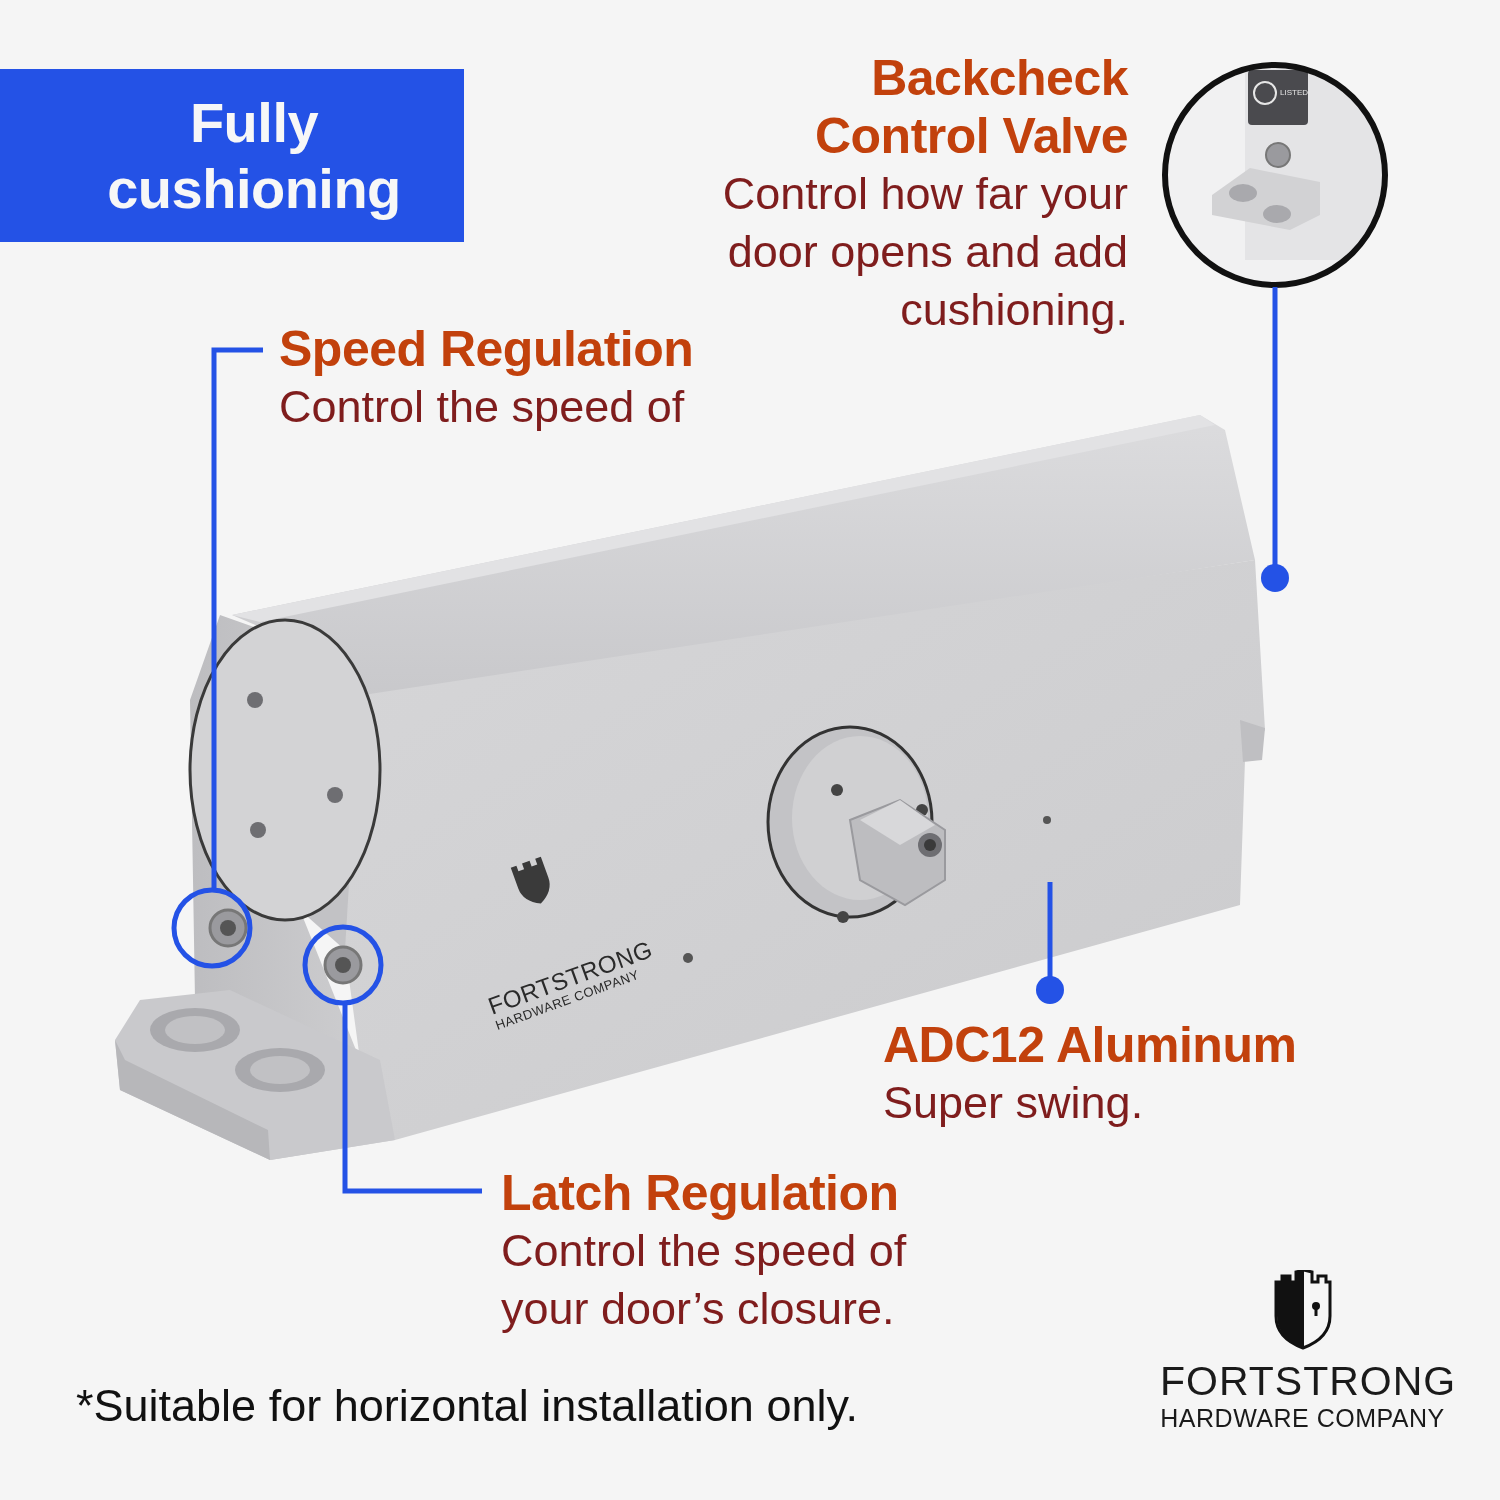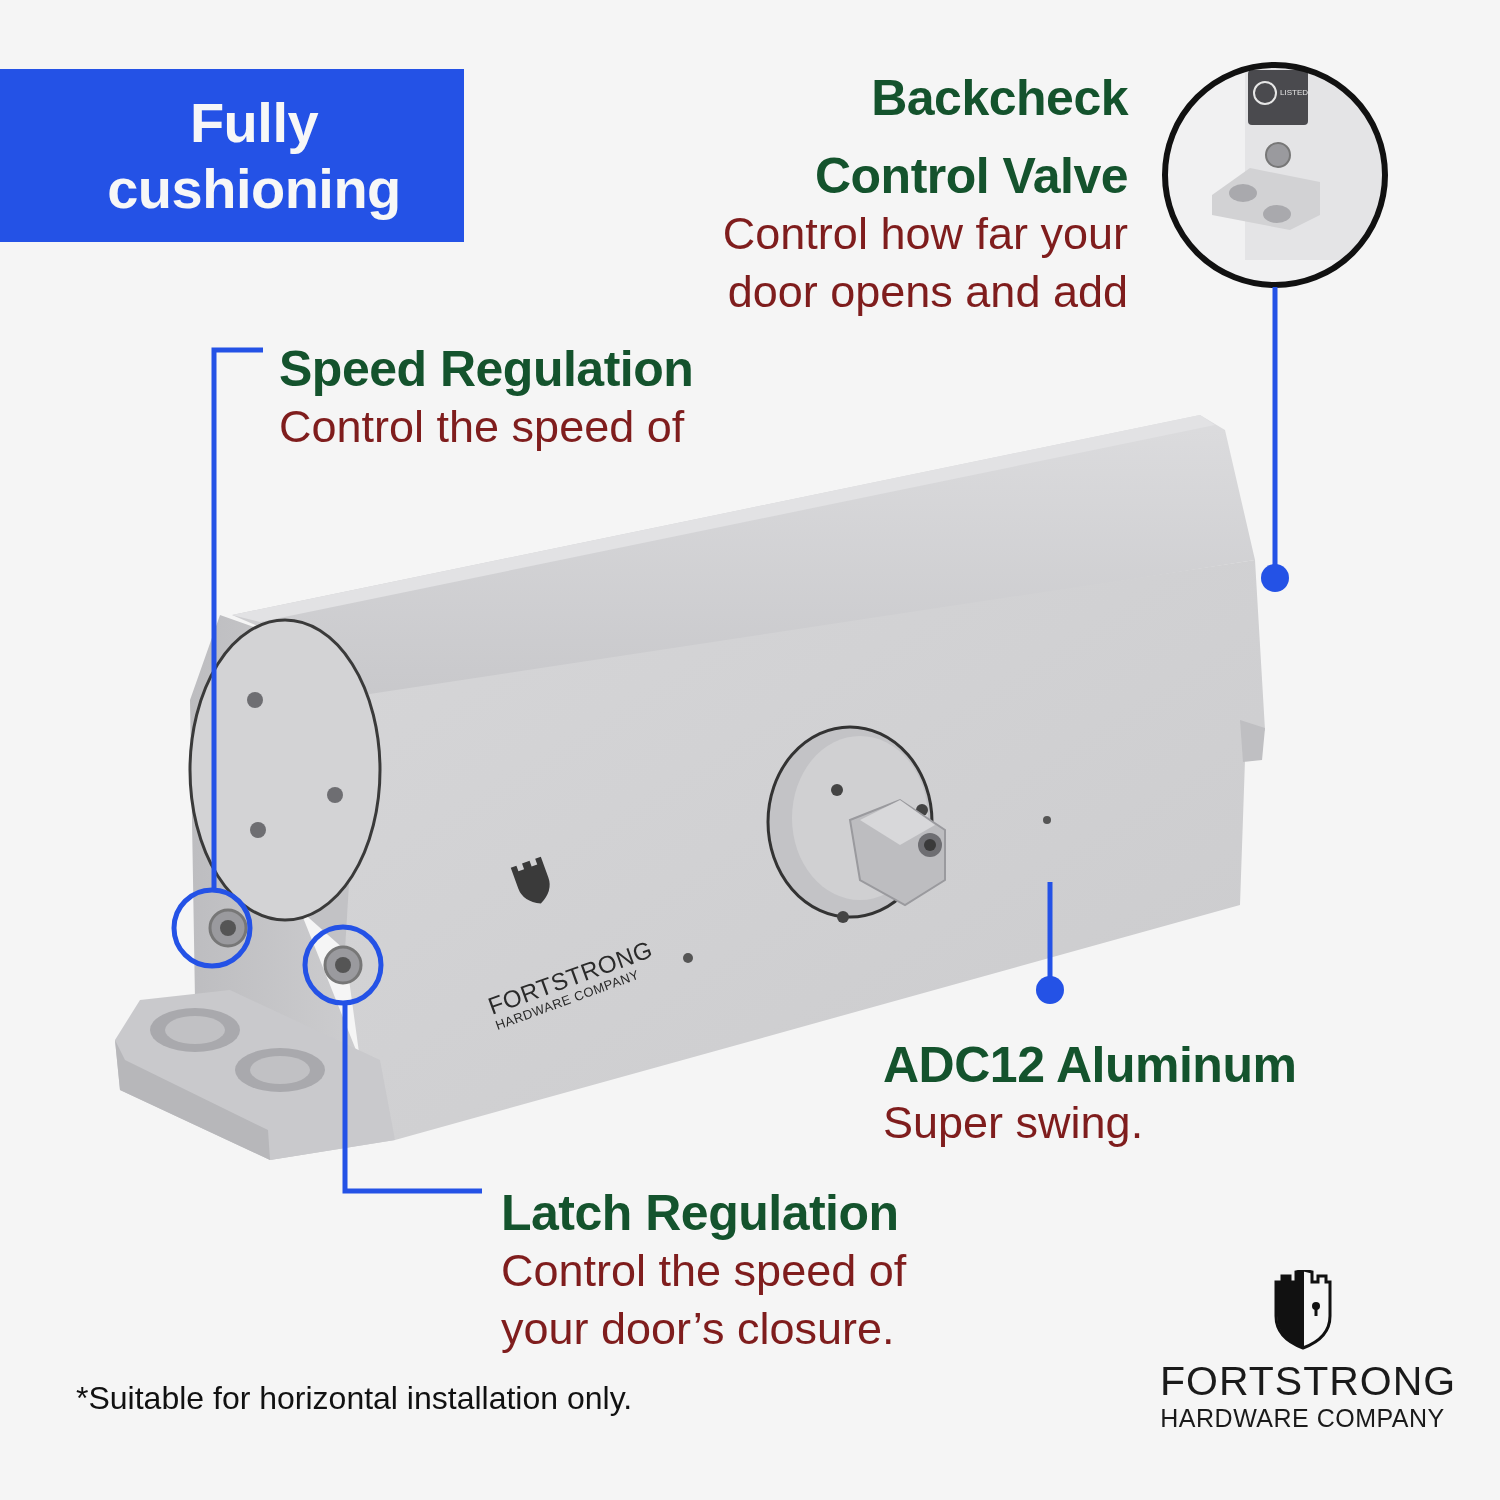--- a/index.html
+++ b/index.html
@@ -18,30 +18,30 @@
       left: 0; top: 69px; width: 420px; height: 173px;
       background: #2452e6;
       display: flex; flex-direction: column; align-items: center; justify-content: center;
       color: #f7f7f7; font-weight: 700; font-size: 56px; line-height: 66px;
       letter-spacing: -0.5px;
       padding-left: 44px;
     }
     .badge span { display: block; text-align: center; }
 
     
-    .h-blue { color: #14532d; font-weight: 700; font-size: 50px; line-height: 58px; letter-spacing: -0.5px; margin-top: 20px; }
+    .h-blue { color: #c2410c; font-weight: 700; font-size: 50px; line-height: 58px; letter-spacing: -0.5px; }
     .p-body { color: #7f1d1d; font-weight: 400; font-size: 45px; line-height: 58px; }
     .right-align { text-align: right; }
 
     .callout-backcheck { right: 372px; top: 49px; width: 520px; }
     .callout-speed { left: 279px; top: 320px; width: 480px; }
     .callout-adc { left: 883px; top: 1016px; width: 460px; }
     .callout-latch { left: 501px; top: 1164px; width: 480px; }
 
-    .footnote { left: 76px; top: 1380px; font-size: 32px; color: #111; }
+    .footnote { left: 76px; top: 1380px; font-size: 45px; color: #111; }
 
     
     .brand { left: 1160px; top: 1270px; width: 285px; text-align: center; }
     .brand-name { font-size: 41px; letter-spacing: 1px; font-weight: 400; color: #1a1a1a; line-height: 46px; margin-top: 8px; }
     .brand-sub { font-size: 25px; letter-spacing: 0.5px; color: #1a1a1a; line-height: 28px; }
 
     svg { position: absolute; left: 0; top: 0; }
   </style>
 </head>
 <body>
@@ -149,20 +149,21 @@
 <div class="abs badge">
   <span>Fully</span>
   <span>cushioning</span>
 </div>
 
 <div class="abs callout-backcheck right-align">
   <div class="h-blue">Backcheck</div>
   <div class="h-blue">Control Valve</div>
   <div class="p-body">Control how far your</div>
   <div class="p-body">door opens and add</div>
+  <div class="p-body">cushioning.</div>
 </div>
 
 <div class="abs callout-speed">
   <div class="h-blue">Speed Regulation</div>
   <div class="p-body">Control the speed of</div>
 </div>
 
 <div class="abs callout-adc">
   <div class="h-blue">ADC12 Aluminum</div>
   <div class="p-body">Super swing.</div>

